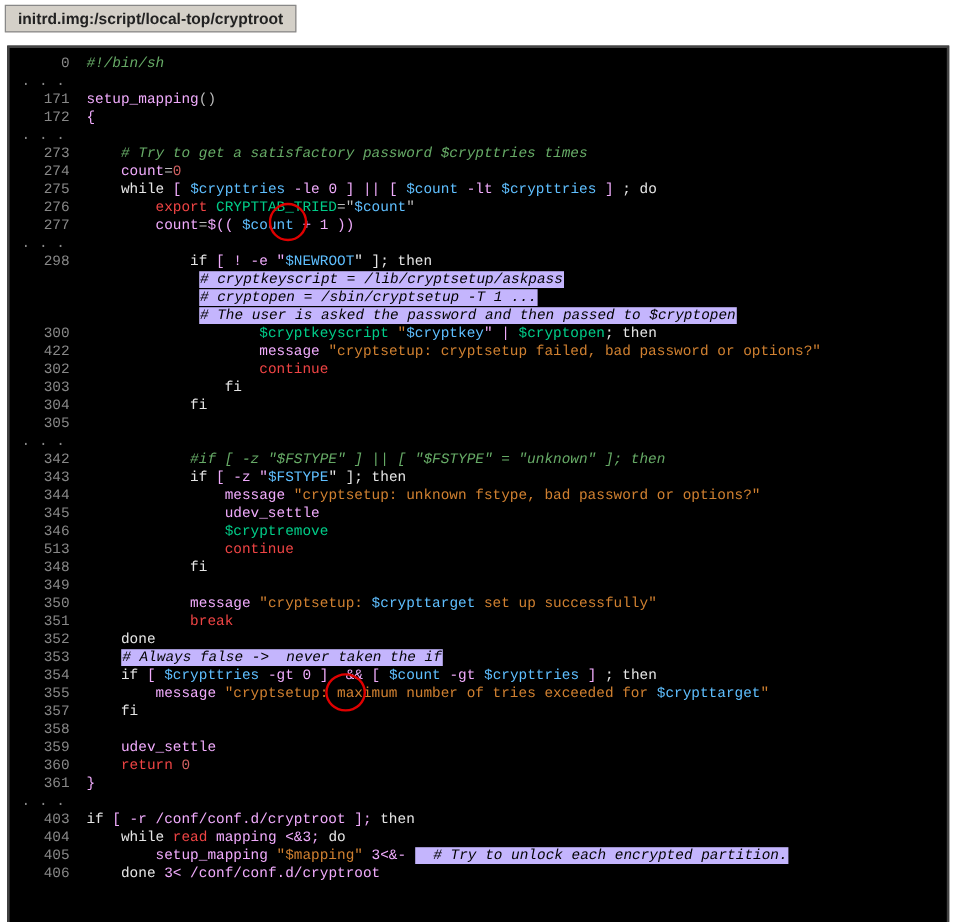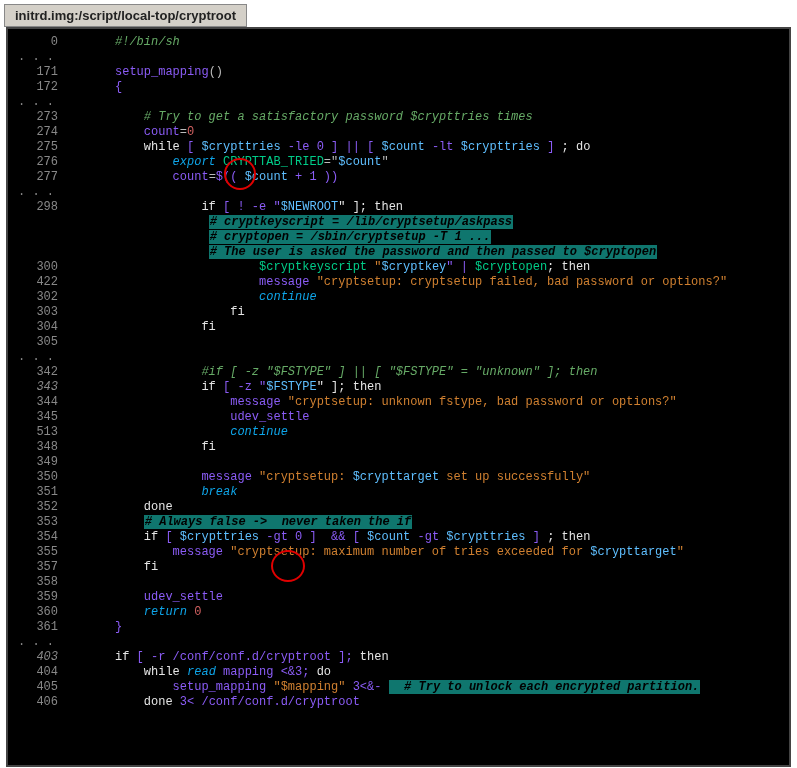--- a/index.html
+++ b/index.html
@@ -12,21 +12,21 @@
   }
   .title-bar {
     display: inline-block;
     background: #d4d0c8;
     border: 1px solid #888;
     padding: 3px 10px;
     font-family: Arial, sans-serif;
     font-size: 13px;
     font-weight: bold;
     color: #222;
-    margin: 4px 0 0 4px;
+    margin: 4px 0 11px 4px;
   }
   .editor {
     background: #000;
     border: 2px solid #444;
     margin: 0 6px 6px 6px;
     padding: 6px 10px 10px 10px;
     position: relative;
     min-height: 720px;
   }
   .line {
@@ -37,33 +37,33 @@
   }
   .lineno {
     display: inline-block;
     width: 40px;
     min-width: 40px;
     text-align: right;
     color: #888;
     margin-right: 14px;
     font-style: normal;
   }
-  .lineno-i { font-style: italic; }
+  .lineno-i { }
   .ellipsis {
     color: #888;
     white-space: pre;
     line-height: 15px;
     height: 15px;
   }
-  .code { flex: 1; margin-left: 43px; }
+  .code { flex: 1; }
   .c-comment { color: #66aa66; font-style: italic; }
-  .c-comment-hl { background: #0f766e; color: #000; font-style: italic; padding: 0 1px; font-weight: bold; }
-  .c-white   { color: #8b5cf6; }
+  .c-comment-hl { background: #c4b5fd; color: #000; font-style: italic; padding: 0 1px; }
+  .c-white   { color: #f0abfc; }
   .c-keyword { color: #e5e5e5; }
-  .c-flow    { color: #0ea5e9; font-style: italic; }
+  .c-flow    { color: #ef4444; }
   .c-var     { color: #5fbfff; }
   .c-string  { color: #d08030; }
   .c-num     { color: #d06060; }
   .c-cmd     { color: #00cc88; }
   .c-op      { color: #bbb; }
   .circle {
     position: absolute;
     border: 2px solid #e00000;
     border-radius: 50%;
     pointer-events: none;
@@ -104,20 +104,21 @@
   <div class="line"><span class="lineno">303</span><span class="code">                <span class="c-keyword">fi</span></span></div>
   <div class="line"><span class="lineno">304</span><span class="code">            <span class="c-keyword">fi</span></span></div>
   <div class="line"><span class="lineno">305</span><span class="code"></span></div>
 
   <div class="ellipsis">. . .</div>
 
   <div class="line"><span class="lineno">342</span><span class="code">            <span class="c-comment">#if [ -z "$FSTYPE" ] || [ "$FSTYPE" = "unknown" ]; then</span></span></div>
   <div class="line"><span class="lineno lineno-i">343</span><span class="code">            <span class="c-keyword">if</span><span class="c-white"> [ -z "</span><span class="c-var">$FSTYPE</span><span class="c-keyword">" ]; then</span></span></div>
   <div class="line"><span class="lineno">344</span><span class="code">                <span class="c-white">message</span><span class="c-string"> "cryptsetup: unknown fstype, bad password or options?"</span></span></div>
   <div class="line"><span class="lineno">345</span><span class="code">                <span class="c-white">udev_settle</span></span></div>
+  <div class="line"><span class="lineno">346</span><span class="code">                <span class="c-cmd">$cryptremove</span></span></div>
   <div class="line"><span class="lineno">513</span><span class="code">                <span class="c-flow">continue</span></span></div>
   <div class="line"><span class="lineno">348</span><span class="code">            <span class="c-keyword">fi</span></span></div>
   <div class="line"><span class="lineno">349</span><span class="code"></span></div>
   <div class="line"><span class="lineno">350</span><span class="code">            <span class="c-white">message</span><span class="c-string"> "cryptsetup: </span><span class="c-var">$crypttarget</span><span class="c-string"> set up successfully"</span></span></div>
   <div class="line"><span class="lineno">351</span><span class="code">            <span class="c-flow">break</span></span></div>
   <div class="line"><span class="lineno">352</span><span class="code">    <span class="c-keyword">done</span></span></div>
   <div class="line"><span class="lineno">353</span><span class="code">    <span class="c-comment-hl"># Always false -&gt;  never taken the if</span></span></div>
   <div class="line"><span class="lineno">354</span><span class="code">    <span class="c-keyword">if</span><span class="c-white"> [ </span><span class="c-var">$crypttries</span><span class="c-white"> -gt 0</span><span class="c-white"> ] </span><span class="c-white"> &amp;&amp; [ </span><span class="c-var">$count</span><span class="c-white"> -gt </span><span class="c-var">$crypttries</span><span class="c-white"> ] </span><span class="c-keyword">; then</span></span></div>
   <div class="line"><span class="lineno">355</span><span class="code">        <span class="c-white">message</span><span class="c-string"> "cryptsetup: maximum number of tries exceeded for </span><span class="c-var">$crypttarget</span><span class="c-string">"</span></span></div>
   <div class="line"><span class="lineno">357</span><span class="code">    <span class="c-keyword">fi</span></span></div>

